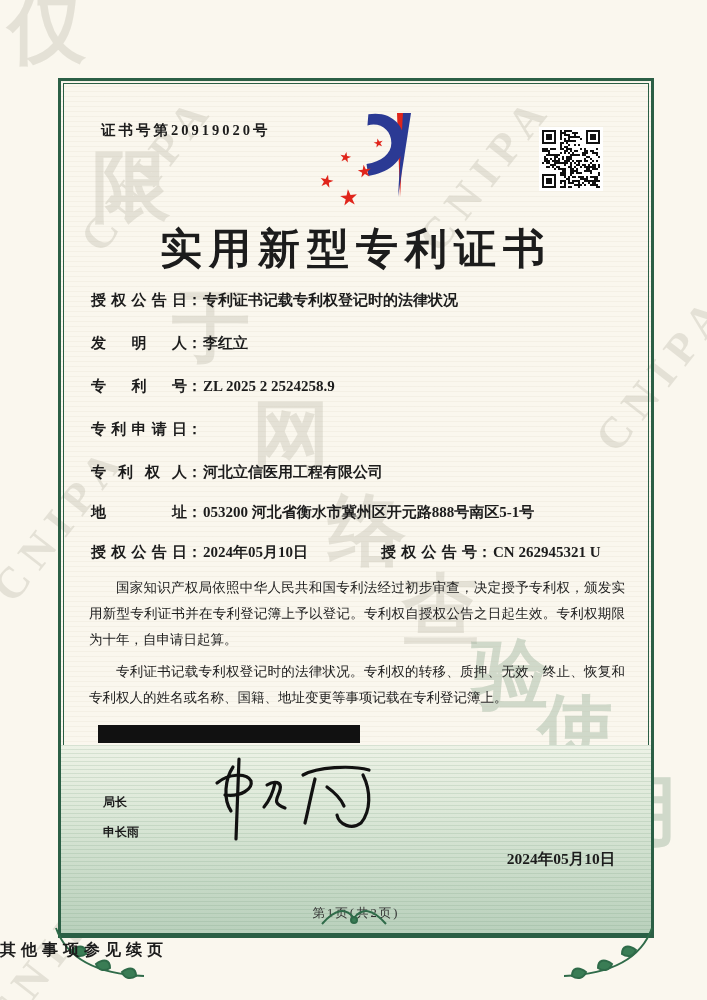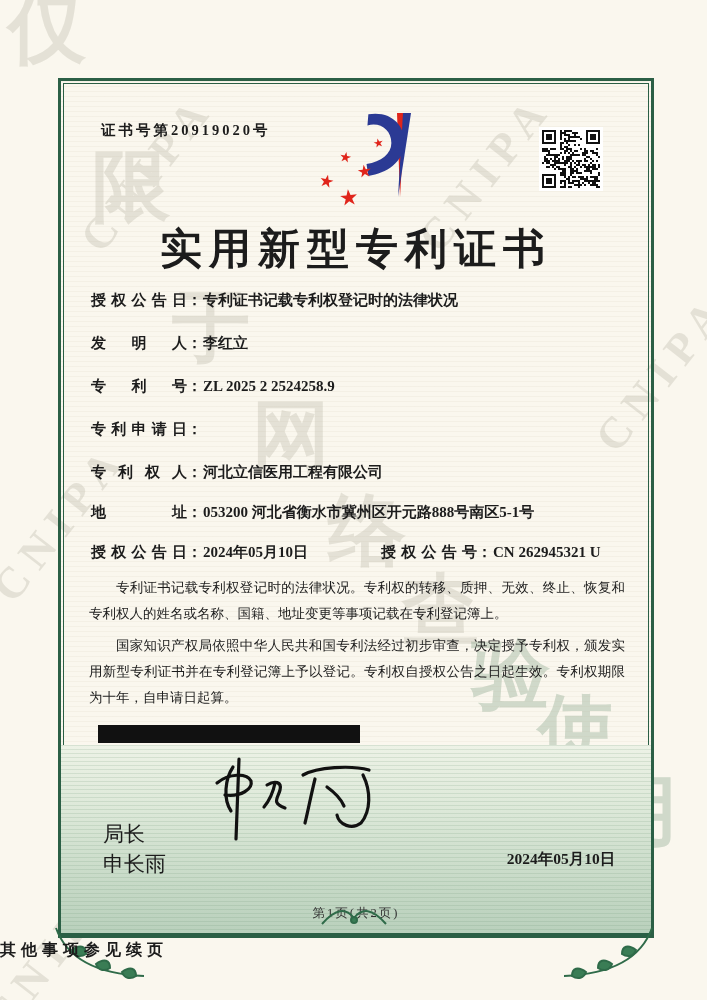--- a/index.html
+++ b/index.html
@@ -49,21 +49,21 @@
   .paras p{margin:0 0 6px 0;text-indent:2em;}
   
   .redaction{position:absolute;left:37px;top:644px;width:262px;height:18px;background:#111;}
   
   .band{
     position:absolute;left:0;right:0;top:664px;bottom:0;
     background:
       repeating-linear-gradient(180deg, rgba(110,150,118,0.18) 0 1px, rgba(0,0,0,0) 1px 4px),
       linear-gradient(180deg,#edf2e6 0%,#dcE8d8 35%,#c6d9c6 75%,#b9d0bc 100%);
   }
-  .signer{position:absolute;left:42px;top:738px;font-size:21px;font-weight:400;line-height:30px;z-index:2;}
+  .signer{position:absolute;left:42px;top:706px;font-size:12px;font-weight:700;line-height:30px;z-index:2;}
   .signature{position:absolute;left:142px;top:672px;width:190px;height:92px;z-index:2;}
   .signature svg{width:100%;height:100%;}
   .issue-date{position:absolute;left:400px;top:768px;width:200px;text-align:center;font-size:15.5px;font-weight:600;z-index:2;}
   .page-indicator{position:absolute;left:0;right:0;top:824px;text-align:center;font-size:12.5px;letter-spacing:2px;color:#333;z-index:2;}
   
   .footer-note{position:absolute;left:0;right:0;top:940px;text-align:left;
     font-size:16px;font-weight:600;letter-spacing:5px;z-index:2;}
   .ornament{position:absolute;z-index:2;}
   .ornament svg{display:block;}
 </style>
@@ -444,22 +444,22 @@
       </span>
       <span class="gpair">
         <span class="flabel">授权公告号</span>
           <span class="fcolon">：</span>
         <span>CN 262945321 U</span>
       </span>
     </div>
   </div>
 
   <div class="paras">
+    <p>国家知识产权局依照中华人民共和国专利法经过初步审查，决定授予专利权，颁发实用新型专利证书并在专利登记簿上予以登记。专利权自授权公告之日起生效。专利权期限为十年，自申请日起算。</p>
     <p>专利证书记载专利权登记时的法律状况。专利权的转移、质押、无效、终止、恢复和专利权人的姓名或名称、国籍、地址变更等事项记载在专利登记簿上。</p>
-    <p>国家知识产权局依照中华人民共和国专利法经过初步审查，决定授予专利权，颁发实用新型专利证书并在专利登记簿上予以登记。专利权自授权公告之日起生效。专利权期限为十年，自申请日起算。</p>
   </div>
 
   <div class="redaction"></div>
 
   <div class="band"></div>
 
   <div class="signer">
     <div>局长</div>
     <div>申长雨</div>
   </div>

